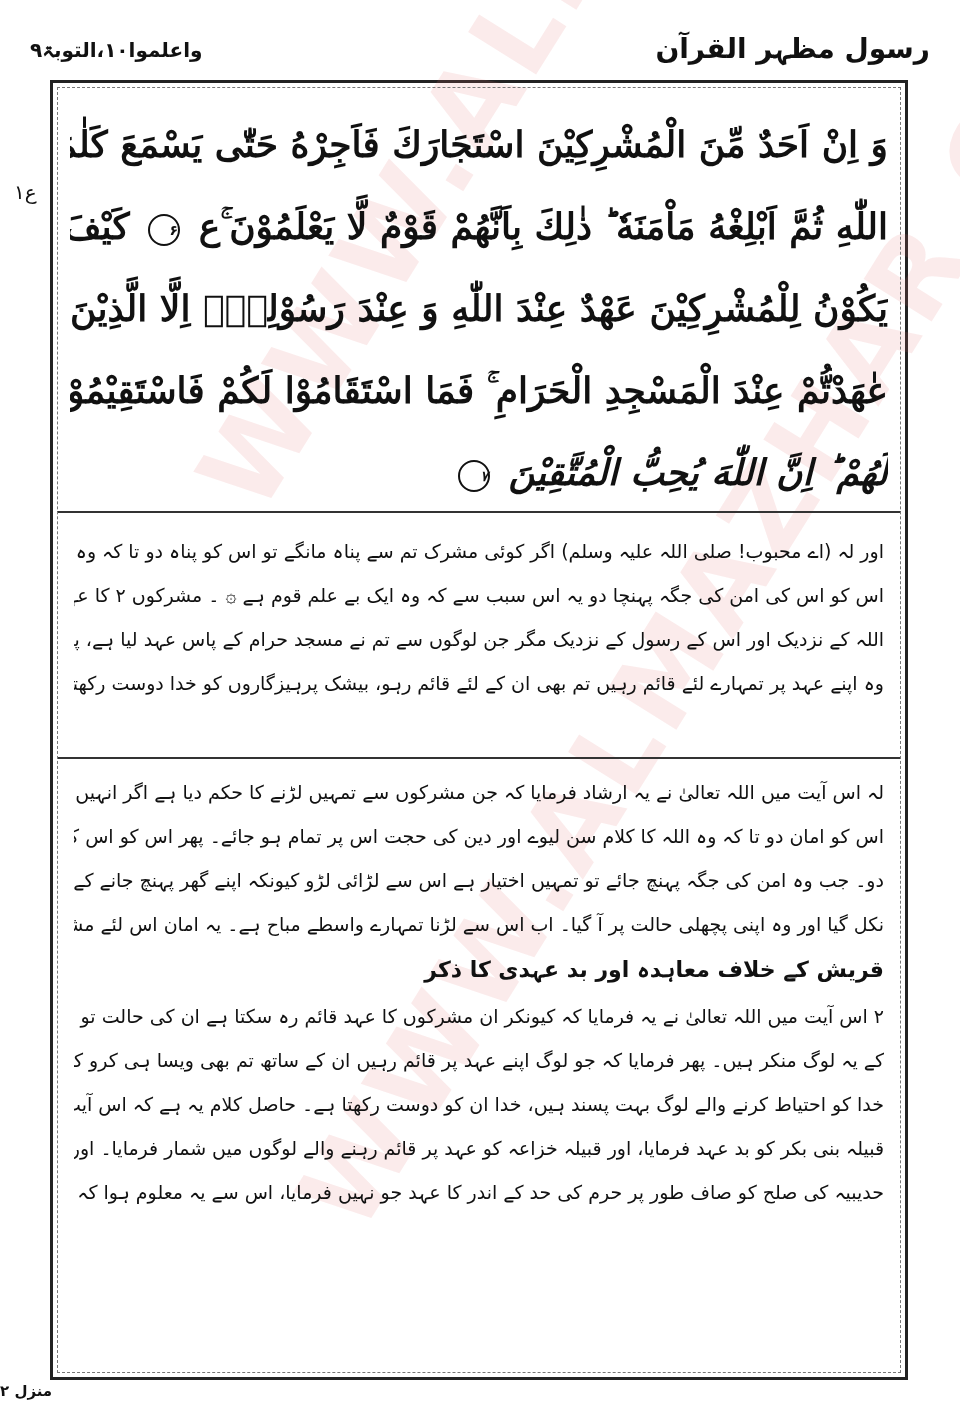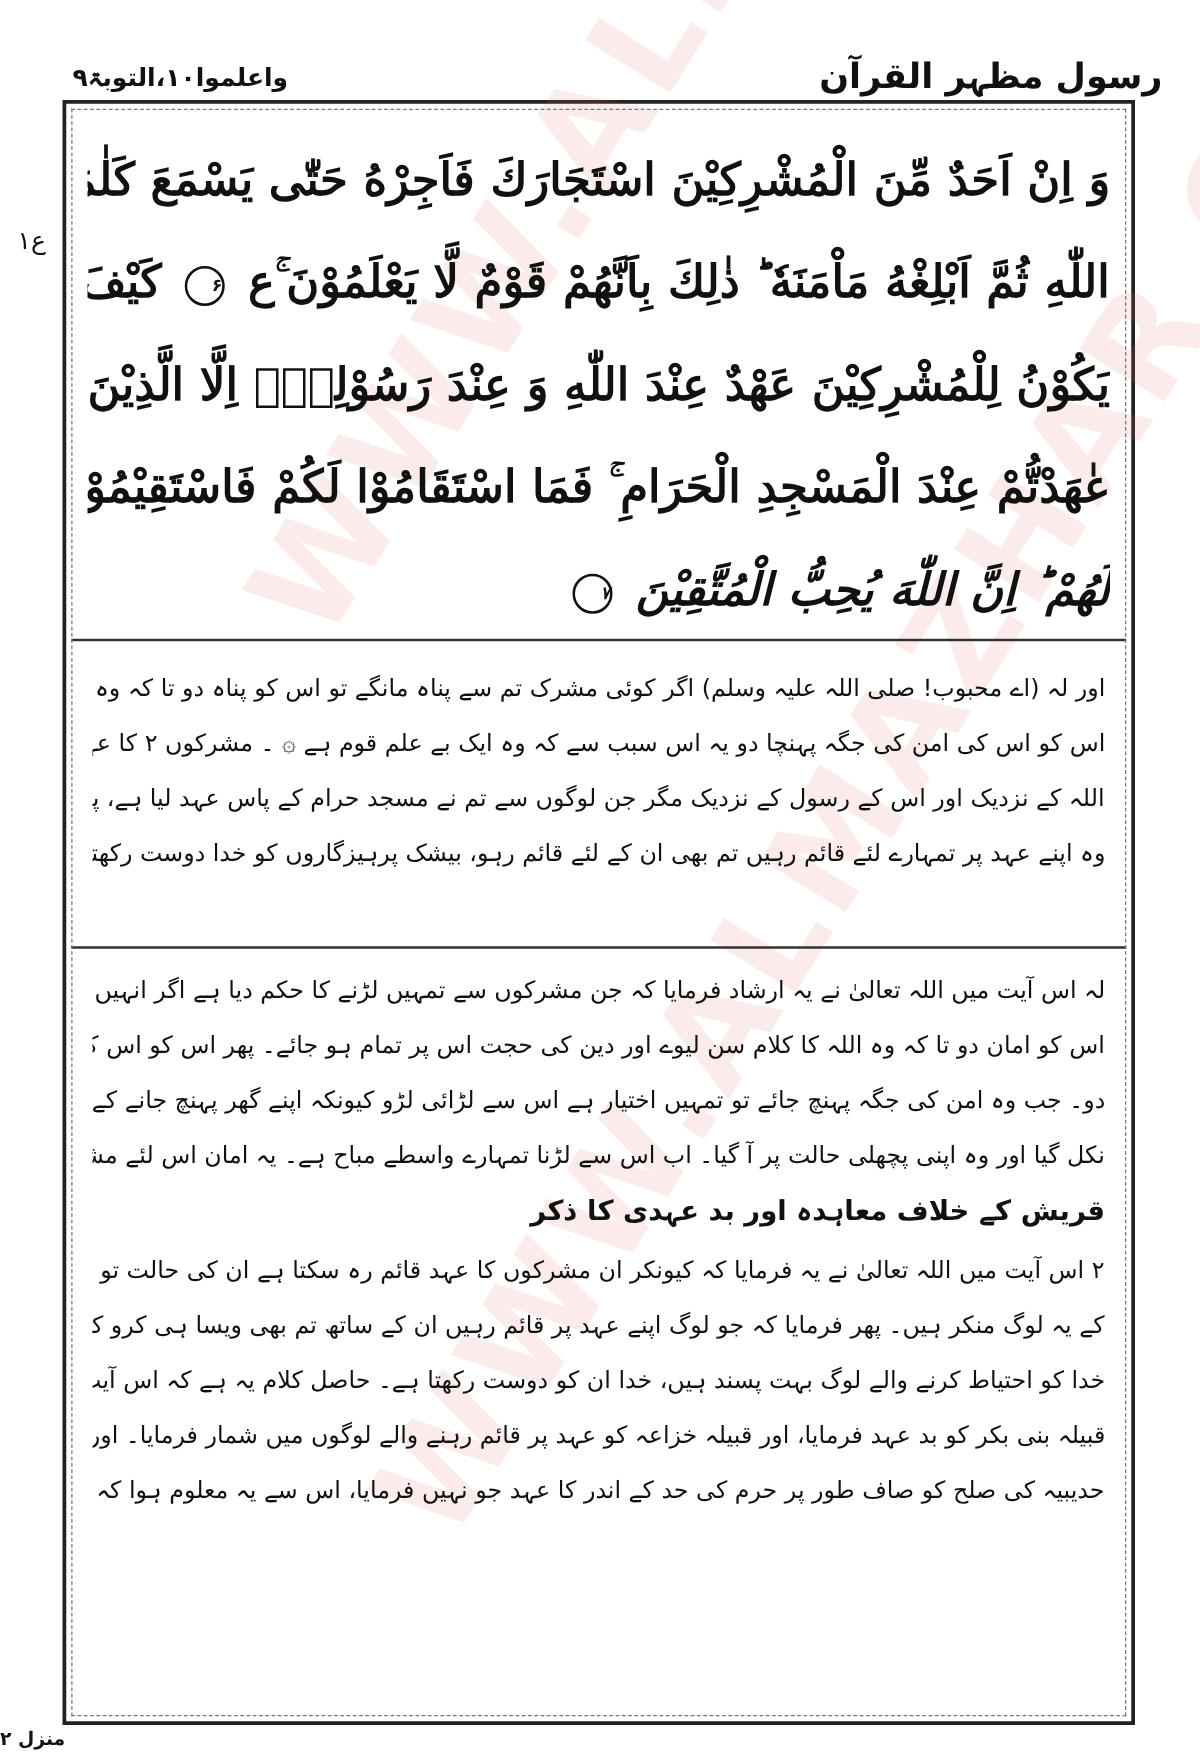--- a/index.html
+++ b/index.html
@@ -1,18 +1,18 @@
 <!DOCTYPE html>
 <html><head>
   <meta charset="utf-8">
   <style>
     html, body { margin: 0; padding: 0; background: #ffffff; }
     body { width: 960px; height: 1404px; position: relative; overflow: hidden; color: #111; font-family: "DejaVu Sans", sans-serif; }
 
-    .header { position: absolute; top: 40px; left: 30px; right: 30px; height: 40px; margin-left: 28px; }
+    .header { position: absolute; top: 28px; left: 30px; right: 30px; height: 40px; }
     .hdr-left { position: absolute; left: 0; top: 10px; font-size: 20px; font-weight: bold; direction: rtl; }
     .hdr-center { position: absolute; left: 0; right: 0; text-align: center; top: 6px; font-size: 26px; font-weight: bold; }
     .hdr-right { position: absolute; right: 0; top: 4px; font-size: 28px; font-weight: bold; direction: rtl; }
 
     .frame { position: absolute; left: 50px; top: 80px; width: 858px; height: 1300px; border: 3px solid #222; box-sizing: border-box; }
     .frame::after { content: ""; position: absolute; left: 4px; top: 4px; right: 4px; bottom: 4px; border: 1px dashed #777; pointer-events: none; }
 
     .side-mark { position: absolute; left: 14px; top: 180px; font-size: 20px; font-weight: normal; direction: rtl; }
 
     .watermark { position: absolute; left: 120px; top: 380px; font-size: 110px; font-weight: bold; color: rgba(230,110,110,0.14); transform: rotate(-58deg); transform-origin: left top; white-space: nowrap; letter-spacing: 6px; font-family: "DejaVu Sans", sans-serif; pointer-events: none; }

